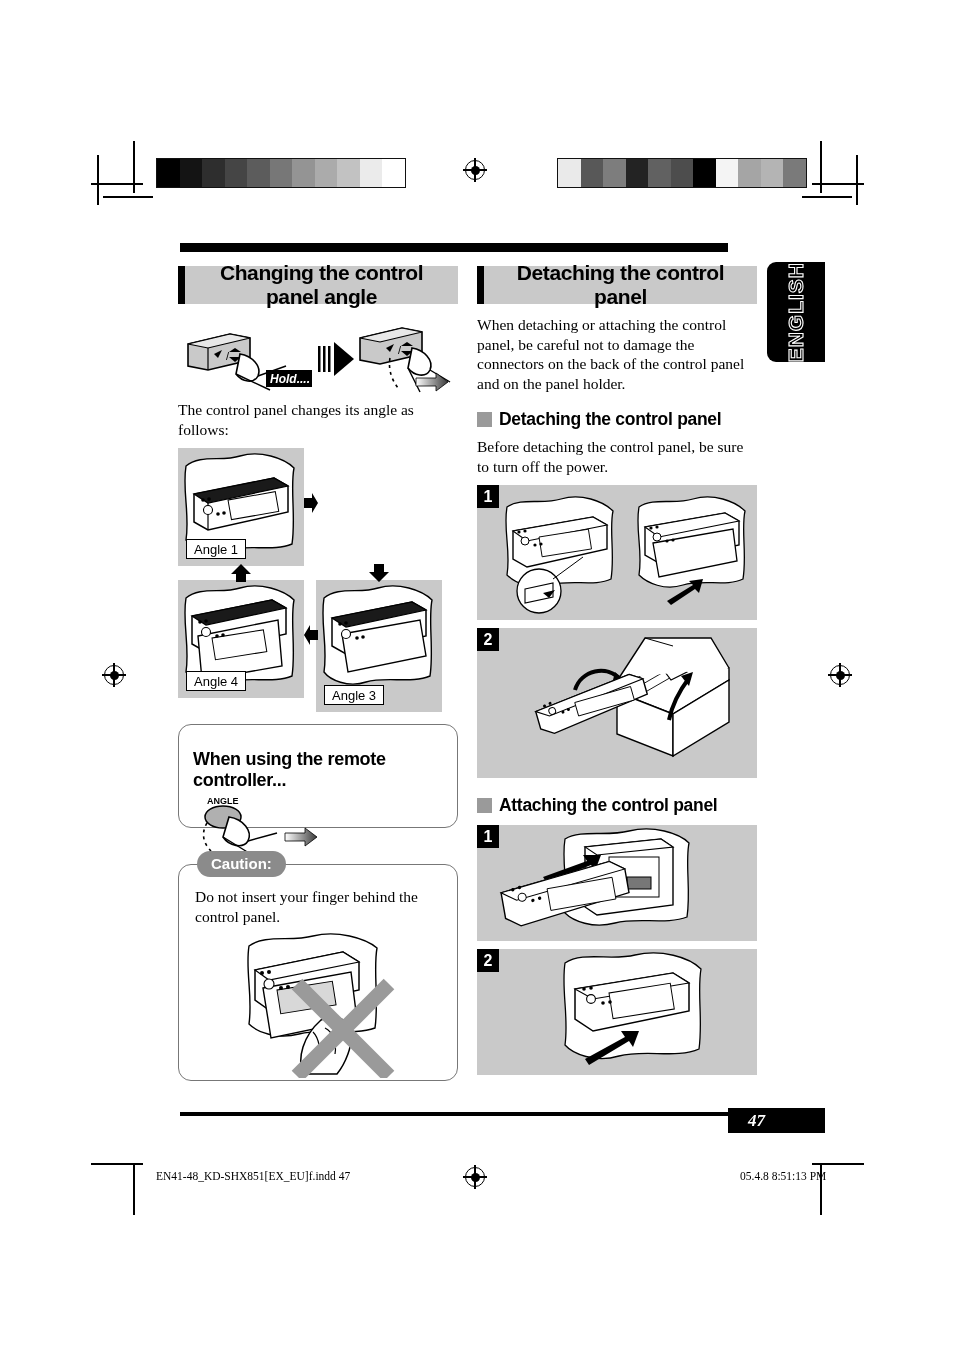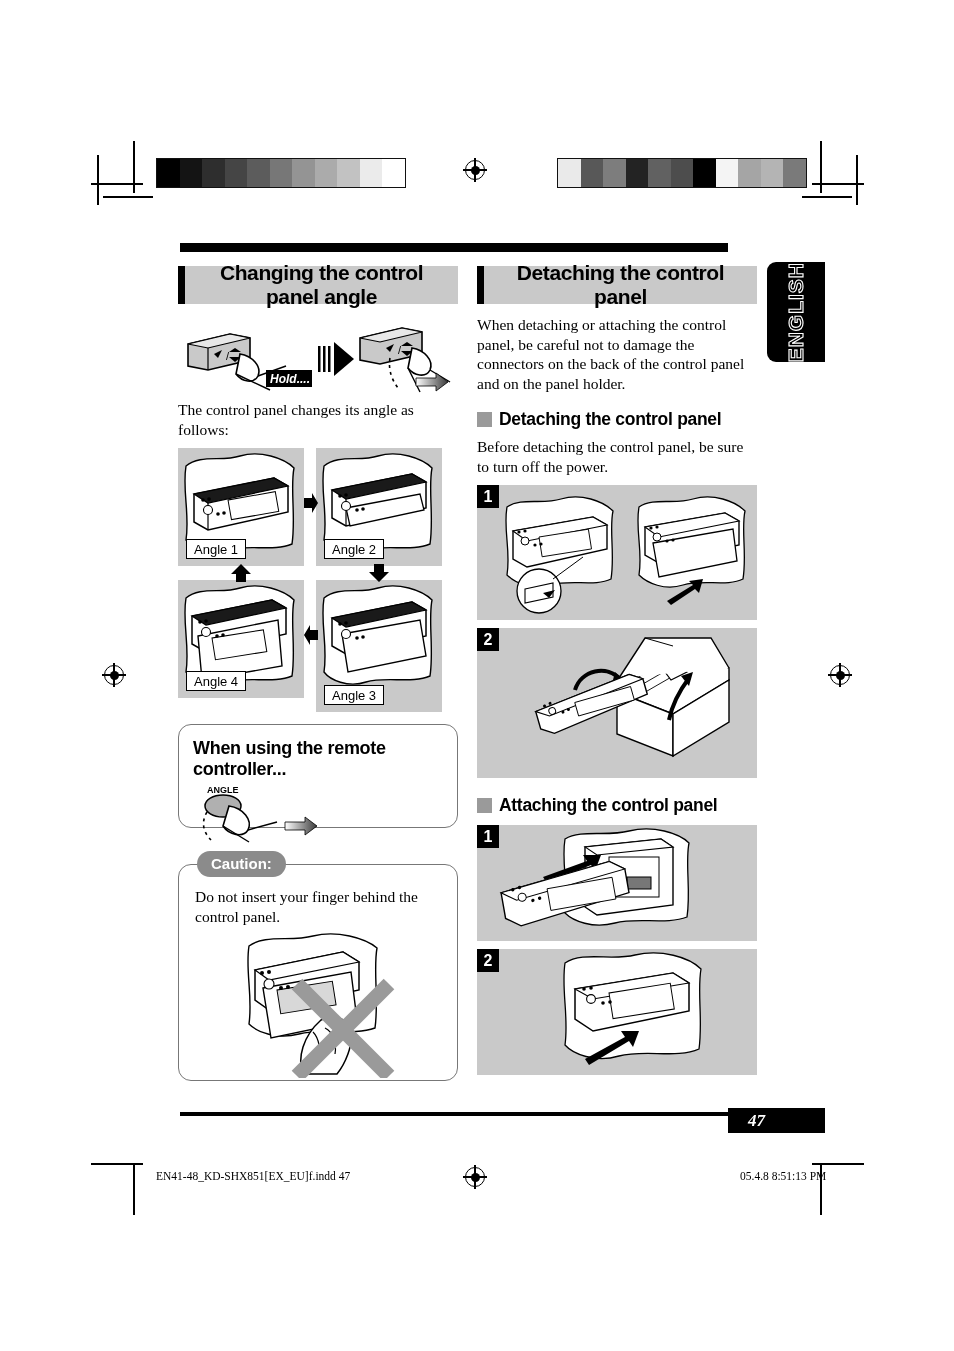--- a/index.html
+++ b/index.html
@@ -342,35 +342,20 @@
           <rect x="50" y="52" width="48" height="20" fill="#fff" stroke="#000" stroke-width="1" transform="rotate(-10 50 52)"></rect>
           <circle cx="30" cy="62" r="4.5" fill="#fff" stroke="#000" stroke-width="1.1"></circle>
           <circle cx="25" cy="52" r="1.8" fill="#000"></circle>
             <circle cx="31" cy="51" r="1.8" fill="#000"></circle>
           <circle cx="40" cy="66" r="1.8" fill="#000"></circle>
             <circle cx="46" cy="65" r="1.8" fill="#000"></circle>
         </svg>
         <div class="angle-label">Angle 1</div>
       </div>
 
-      <div class="illus" style="position:absolute;left:138px;top:0;width:126px;height:118px;">
-        <svg width="126" height="118" viewBox="0 0 126 118">
-          <path d="M8,18 C22,6 44,14 62,8 C82,2 106,10 116,20 C112,40 118,70 114,96 C96,104 70,96 50,102 C32,108 14,100 8,92 C12,66 4,42 8,18 Z" fill="#fff" stroke="#000" stroke-width="1.4"></path>
-          <path d="M16,42 L96,26 L110,34 L110,60 L30,78 L16,70 Z" fill="#fff" stroke="#000" stroke-width="1.5"></path>
-          <path d="M16,42 L96,26 L110,34 L30,51 Z" fill="#1a1a1a" stroke="#000" stroke-width="1.2"></path>
-          <path d="M30,51 L30,78" stroke="#000" stroke-width="1.2"></path>
-          <path d="M30,60 L104,46 L108,62 L34,78 Z" fill="#fff" stroke="#000" stroke-width="1.3"></path>
-          <circle cx="30" cy="58" r="4.5" fill="#fff" stroke="#000" stroke-width="1.1"></circle>
-          <circle cx="24" cy="48" r="1.8" fill="#000"></circle>
-            <circle cx="30" cy="47" r="1.8" fill="#000"></circle>
-          <circle cx="41" cy="62" r="1.8" fill="#000"></circle>
-            <circle cx="47" cy="61" r="1.8" fill="#000"></circle>
-        </svg>
-        <div class="angle-label">Angle 2</div>
-      </div>
 
       <div class="illus" style="position:absolute;left:0;top:132px;width:126px;height:118px;">
         <svg width="126" height="118" viewBox="0 0 126 118">
           <path d="M8,18 C22,6 44,14 62,8 C82,2 106,10 116,20 C112,40 118,70 114,96 C96,104 70,96 50,102 C32,108 14,100 8,92 C12,66 4,42 8,18 Z" fill="#fff" stroke="#000" stroke-width="1.4"></path>
           <path d="M14,36 L94,20 L108,28 L108,54 L28,72 L14,64 Z" fill="#fff" stroke="#000" stroke-width="1.5"></path>
           <path d="M14,36 L94,20 L108,28 L28,45 Z" fill="#1a1a1a" stroke="#000" stroke-width="1.2"></path>
           <path d="M20,56 L100,40 L104,86 L24,100 Z" fill="#fff" stroke="#000" stroke-width="1.4"></path>
           <rect x="34" y="58" width="52" height="22" fill="#fff" stroke="#000" stroke-width="1" transform="rotate(-9 34 58)"></rect>
           <circle cx="28" cy="52" r="4.5" fill="#fff" stroke="#000" stroke-width="1.1"></circle>
           <circle cx="22" cy="42" r="1.8" fill="#000"></circle>
@@ -403,21 +388,21 @@
         <polygon points="6,0 16,0 16,8 21,8 11,18 1,8 6,8" fill="#000"></polygon>
       </svg>
       <svg style="position:absolute;left:126px;top:176px;" width="14" height="22">
         <polygon points="14,6 6,6 6,1 0,11 6,21 6,16 14,16" fill="#000"></polygon>
       </svg>
       <svg style="position:absolute;left:52px;top:116px;" width="22" height="18">
         <polygon points="6,18 16,18 16,10 21,10 11,0 1,10 6,10" fill="#000"></polygon>
       </svg>
     </div>
 
-    <div class="note-box" style="margin-top:26px;width:280px;height:104px;padding:13px 14px;">
+    <div class="note-box" style="margin-top:26px;width:280px;height:104px;padding:24px 14px;">
       <div class="note-title">When using the remote controller...</div>
       <svg width="200" height="62" viewBox="0 0 200 62" style="margin-top:2px;">
         <text x="14" y="11" font-family="Liberation Sans, sans-serif" font-weight="bold" font-size="9" fill="#000" id="angle-btn-text">ANGLE</text>
         <ellipse cx="30" cy="24" rx="18" ry="11" fill="#b0b0b0" stroke="#000" stroke-width="1.5"></ellipse>
         <path d="M36,24 C50,26 60,38 55,48 C50,56 36,53 30,44 Z" fill="#fff" stroke="#000" stroke-width="1.6"></path>
         <path d="M55,48 L84,40" stroke="#000" stroke-width="1.4" fill="none"></path>
         <path d="M30,44 L56,60" stroke="#000" stroke-width="1.4" fill="none"></path>
         <path d="M14,30 C8,40 10,50 18,58" stroke="#000" stroke-width="1.6" fill="none" stroke-dasharray="3,4"></path>
         <defs>
           <linearGradient id="gradArrow2" x1="0" y1="0" x2="1" y2="0">

